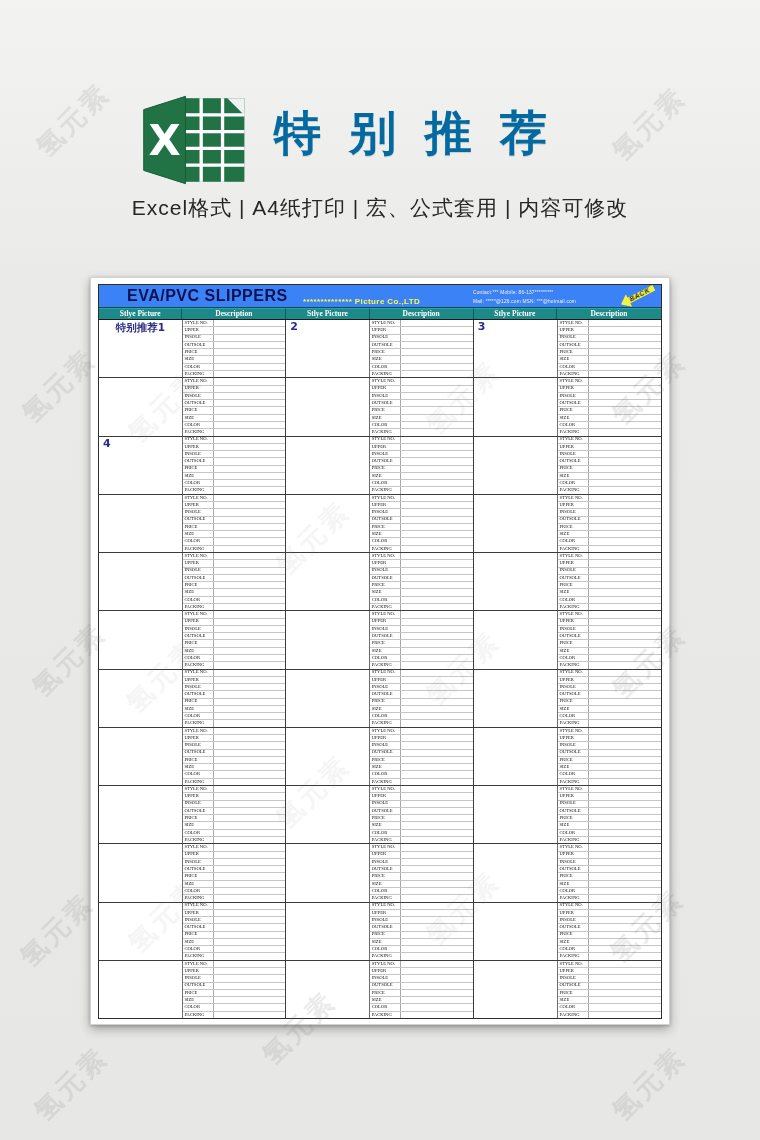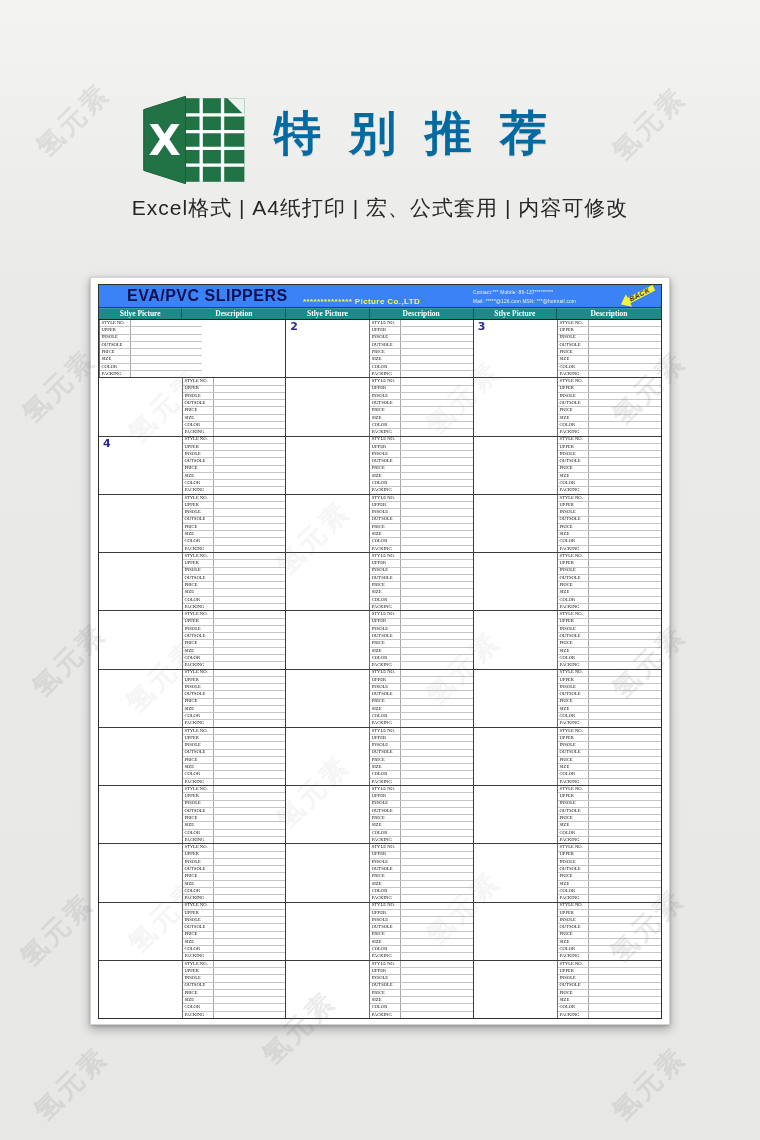--- a/index.html
+++ b/index.html
@@ -138,20 +138,23 @@
         <div class="ch-cell ch-pic">Stlye Picture</div>
         <div class="ch-cell ch-desc">Description</div>
         <div class="ch-cell ch-pic">Stlye Picture</div>
         <div class="ch-cell ch-desc">Description</div>
         <div class="ch-cell ch-pic">Stlye Picture</div>
         <div class="ch-cell ch-desc">Description</div>
       </div>
     <div class="blocks">
         <div class="block-row">
           <div class="group">
+            <div class="pic">
+              <span class="pic-title">特别推荐1</span>
+            </div>
             <div class="desc">
               <div class="drow">
                 <div class="dlabel">STYLE NO.</div>
                 <div class="dvalue"></div>
               </div>
               <div class="drow">
                 <div class="dlabel">UPPER</div>
                 <div class="dvalue"></div>
               </div>
               <div class="drow">

